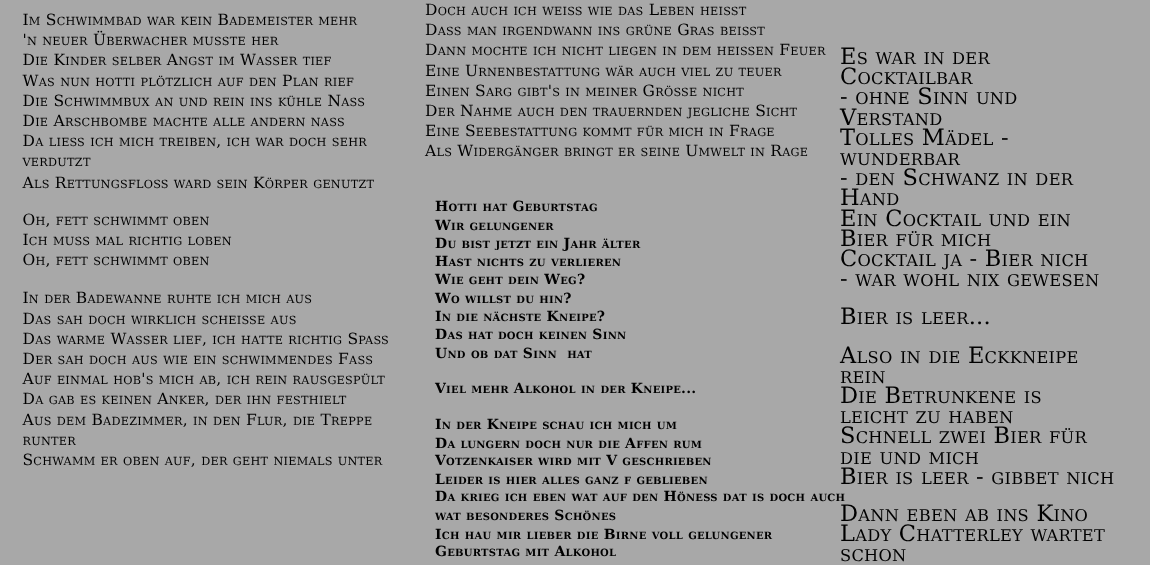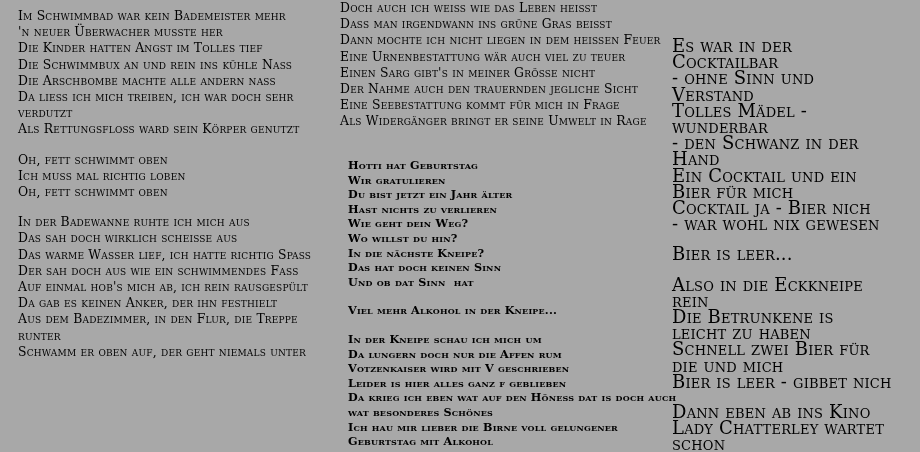--- a/index.html
+++ b/index.html
@@ -68,21 +68,22 @@
 </style>
 </head>
 <body>
 
 <div class="page">
 
   <div class="col" id="col1">
     <div class="block">
       <div class="line">Im Schwimmbad war kein Bademeister mehr</div>
       <div class="line">'n neuer Überwacher musste her</div>
-      <div class="line">Die Kinder hatten Angst im Tolles tief</div>
+      <div class="line">Die Kinder selber Angst im Wasser tief</div>
+      <div class="line">Was nun hotti plötzlich auf den Plan rief</div>
       <div class="line">Die Schwimmbux an und rein ins kühle Nass</div>
       <div class="line">Die Arschbombe machte alle andern nass</div>
       <div class="line">Da ließ ich mich treiben, ich war doch sehr verdutzt</div>
       <div class="line">Als Rettungsfloß ward sein Körper genutzt</div>
     </div>
     <div class="block">
       <div class="line">Oh, fett schwimmt oben</div>
       <div class="line">Ich muss mal richtig loben</div>
       <div class="line">Oh, fett schwimmt oben</div>
     </div>
@@ -107,21 +108,21 @@
       <div class="line">Einen Sarg gibt's in meiner Größe nicht</div>
       <div class="line">Der Nahme auch den trauernden jegliche Sicht</div>
       <div class="line">Eine Seebestattung kommt für mich in Frage</div>
       <div class="line">Als Widergänger bringt er seine Umwelt in Rage</div>
     </div>
   </div>
 
   <div class="col" id="col2b">
     <div class="block">
       <div class="line">Hotti hat Geburtstag</div>
-      <div class="line">Wir gratulieren</div>
+      <div class="line">Wir gelungener</div>
       <div class="line">Du bist jetzt ein Jahr älter</div>
       <div class="line">Hast nichts zu verlieren</div>
       <div class="line">Wie geht dein Weg?</div>
       <div class="line">Wo willst du hin?</div>
       <div class="line">In die nächste Kneipe?</div>
       <div class="line">Das hat doch keinen Sinn</div>
       <div class="line">Und ob dat Sinn  hat</div>
     </div>
     <div class="block">
       <div class="line">Viel mehr Alkohol in der Kneipe...</div>

